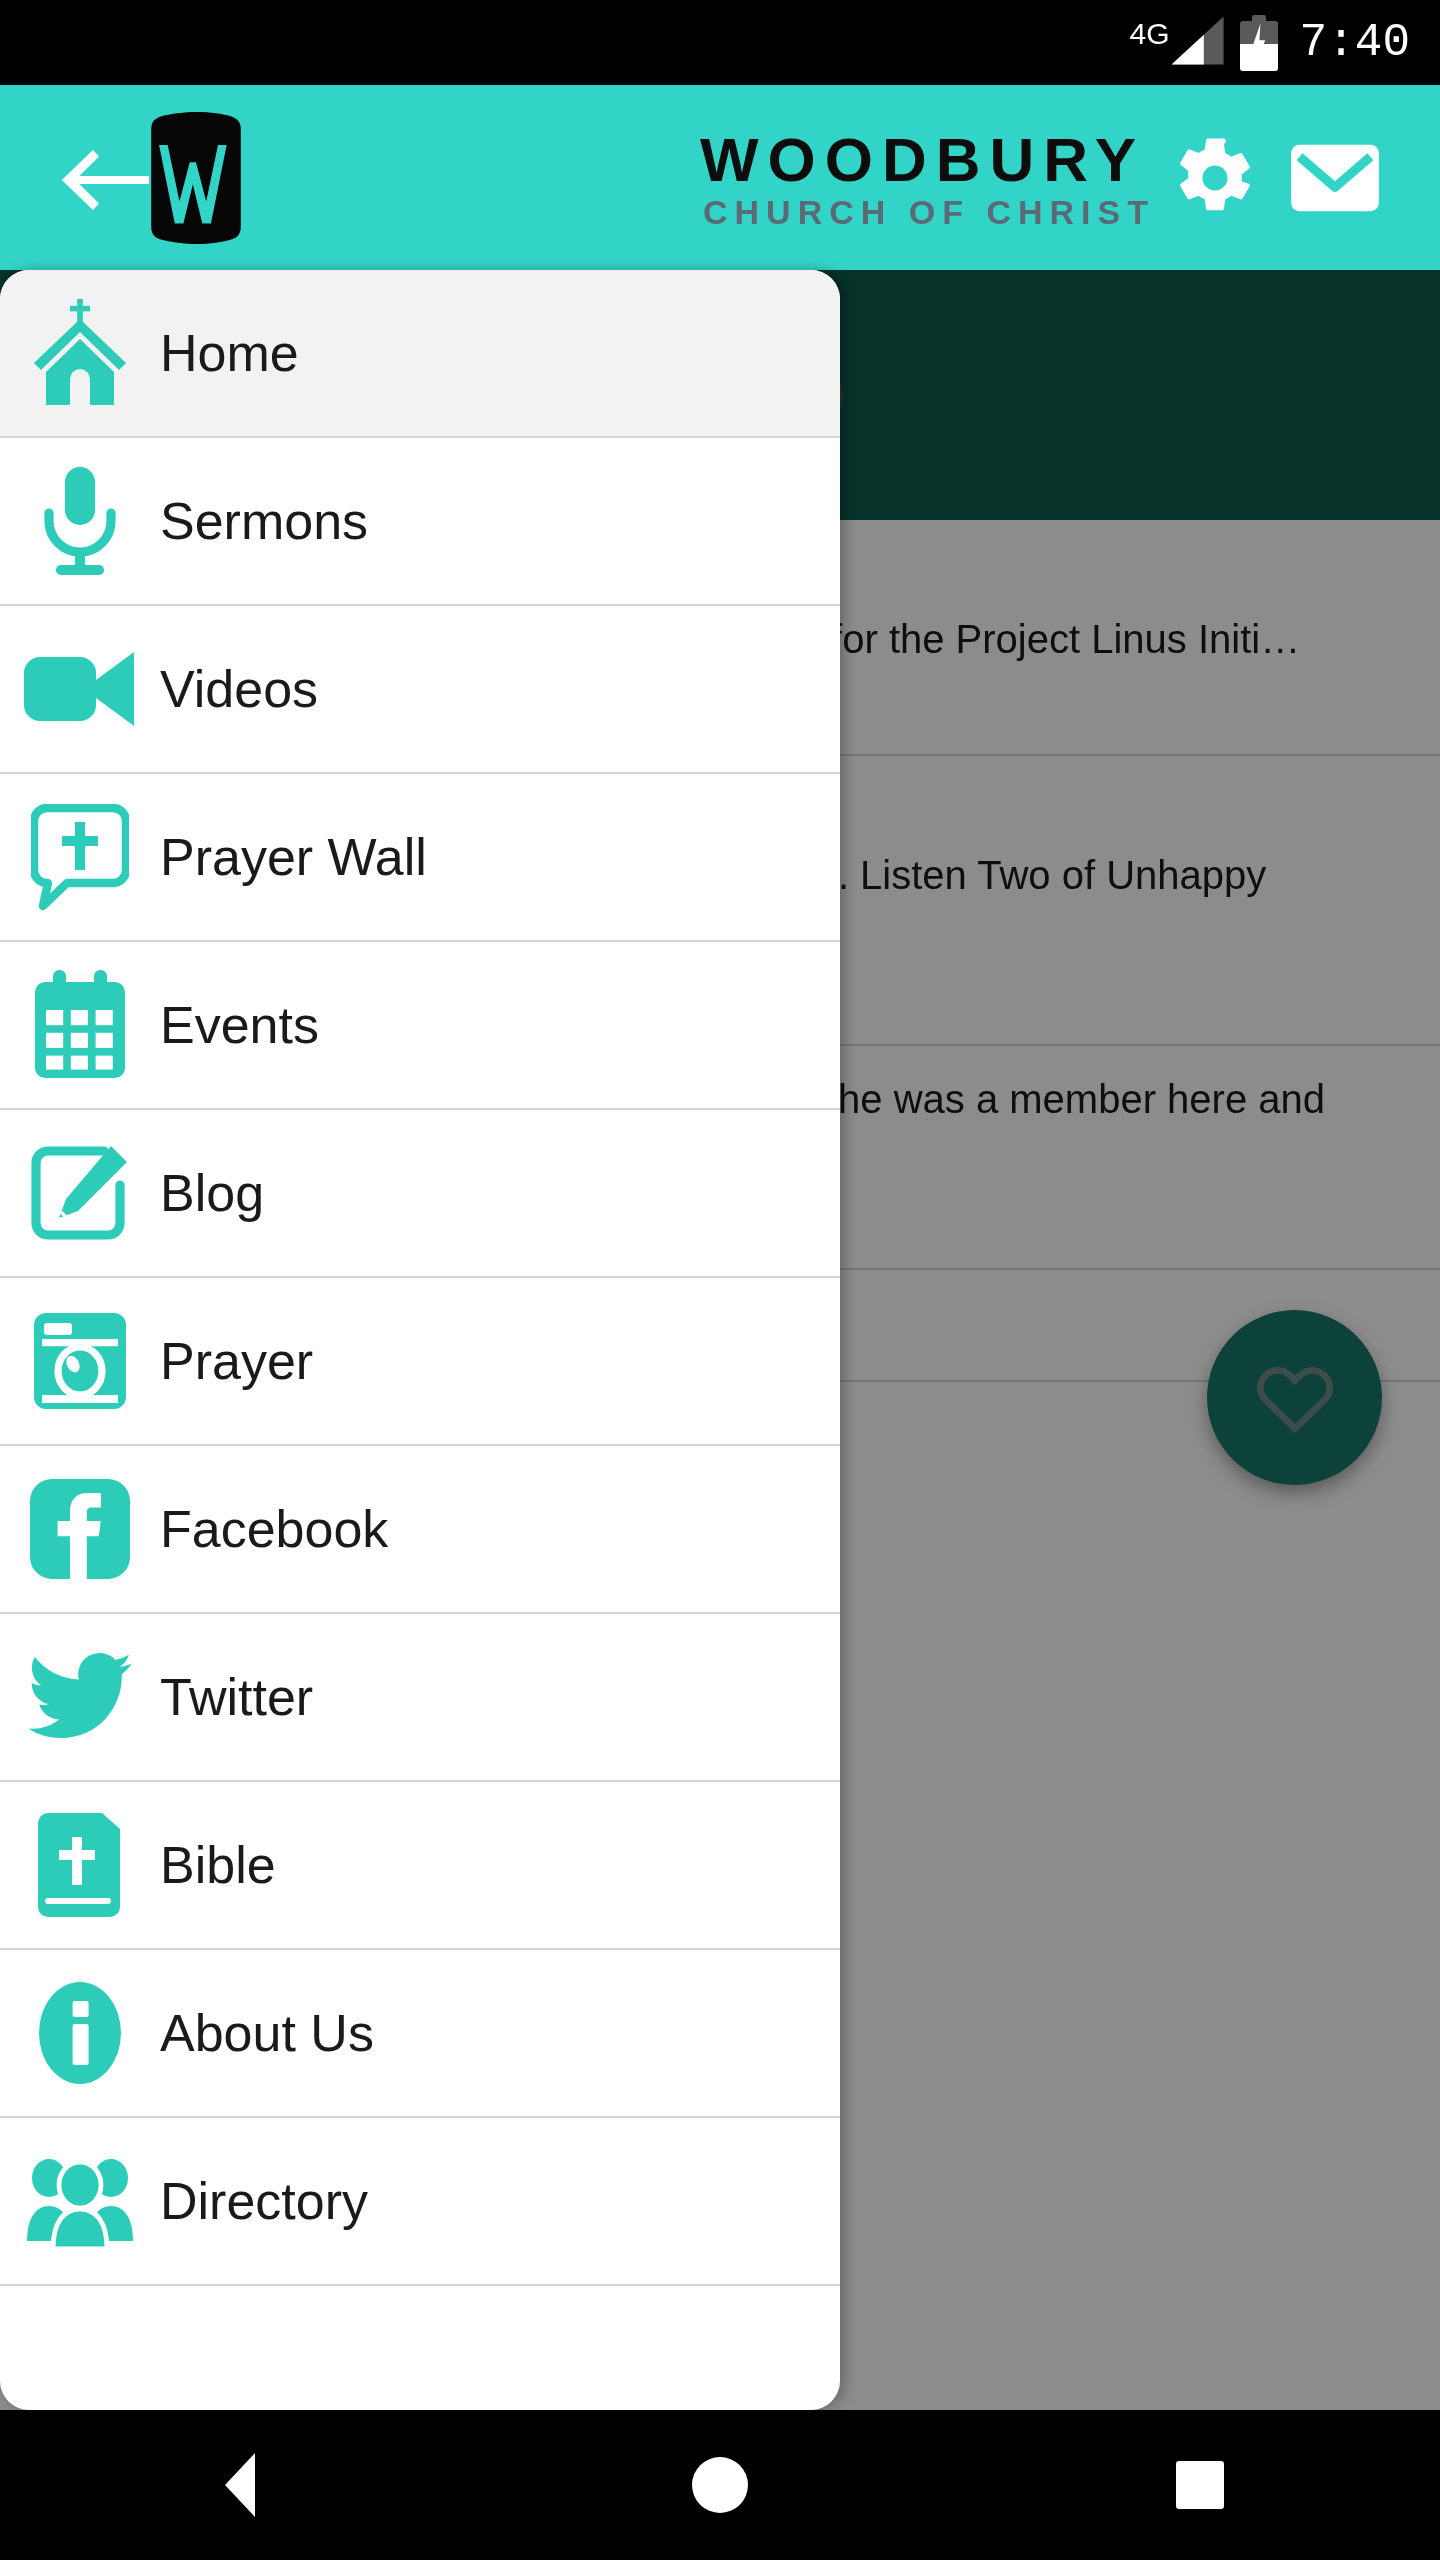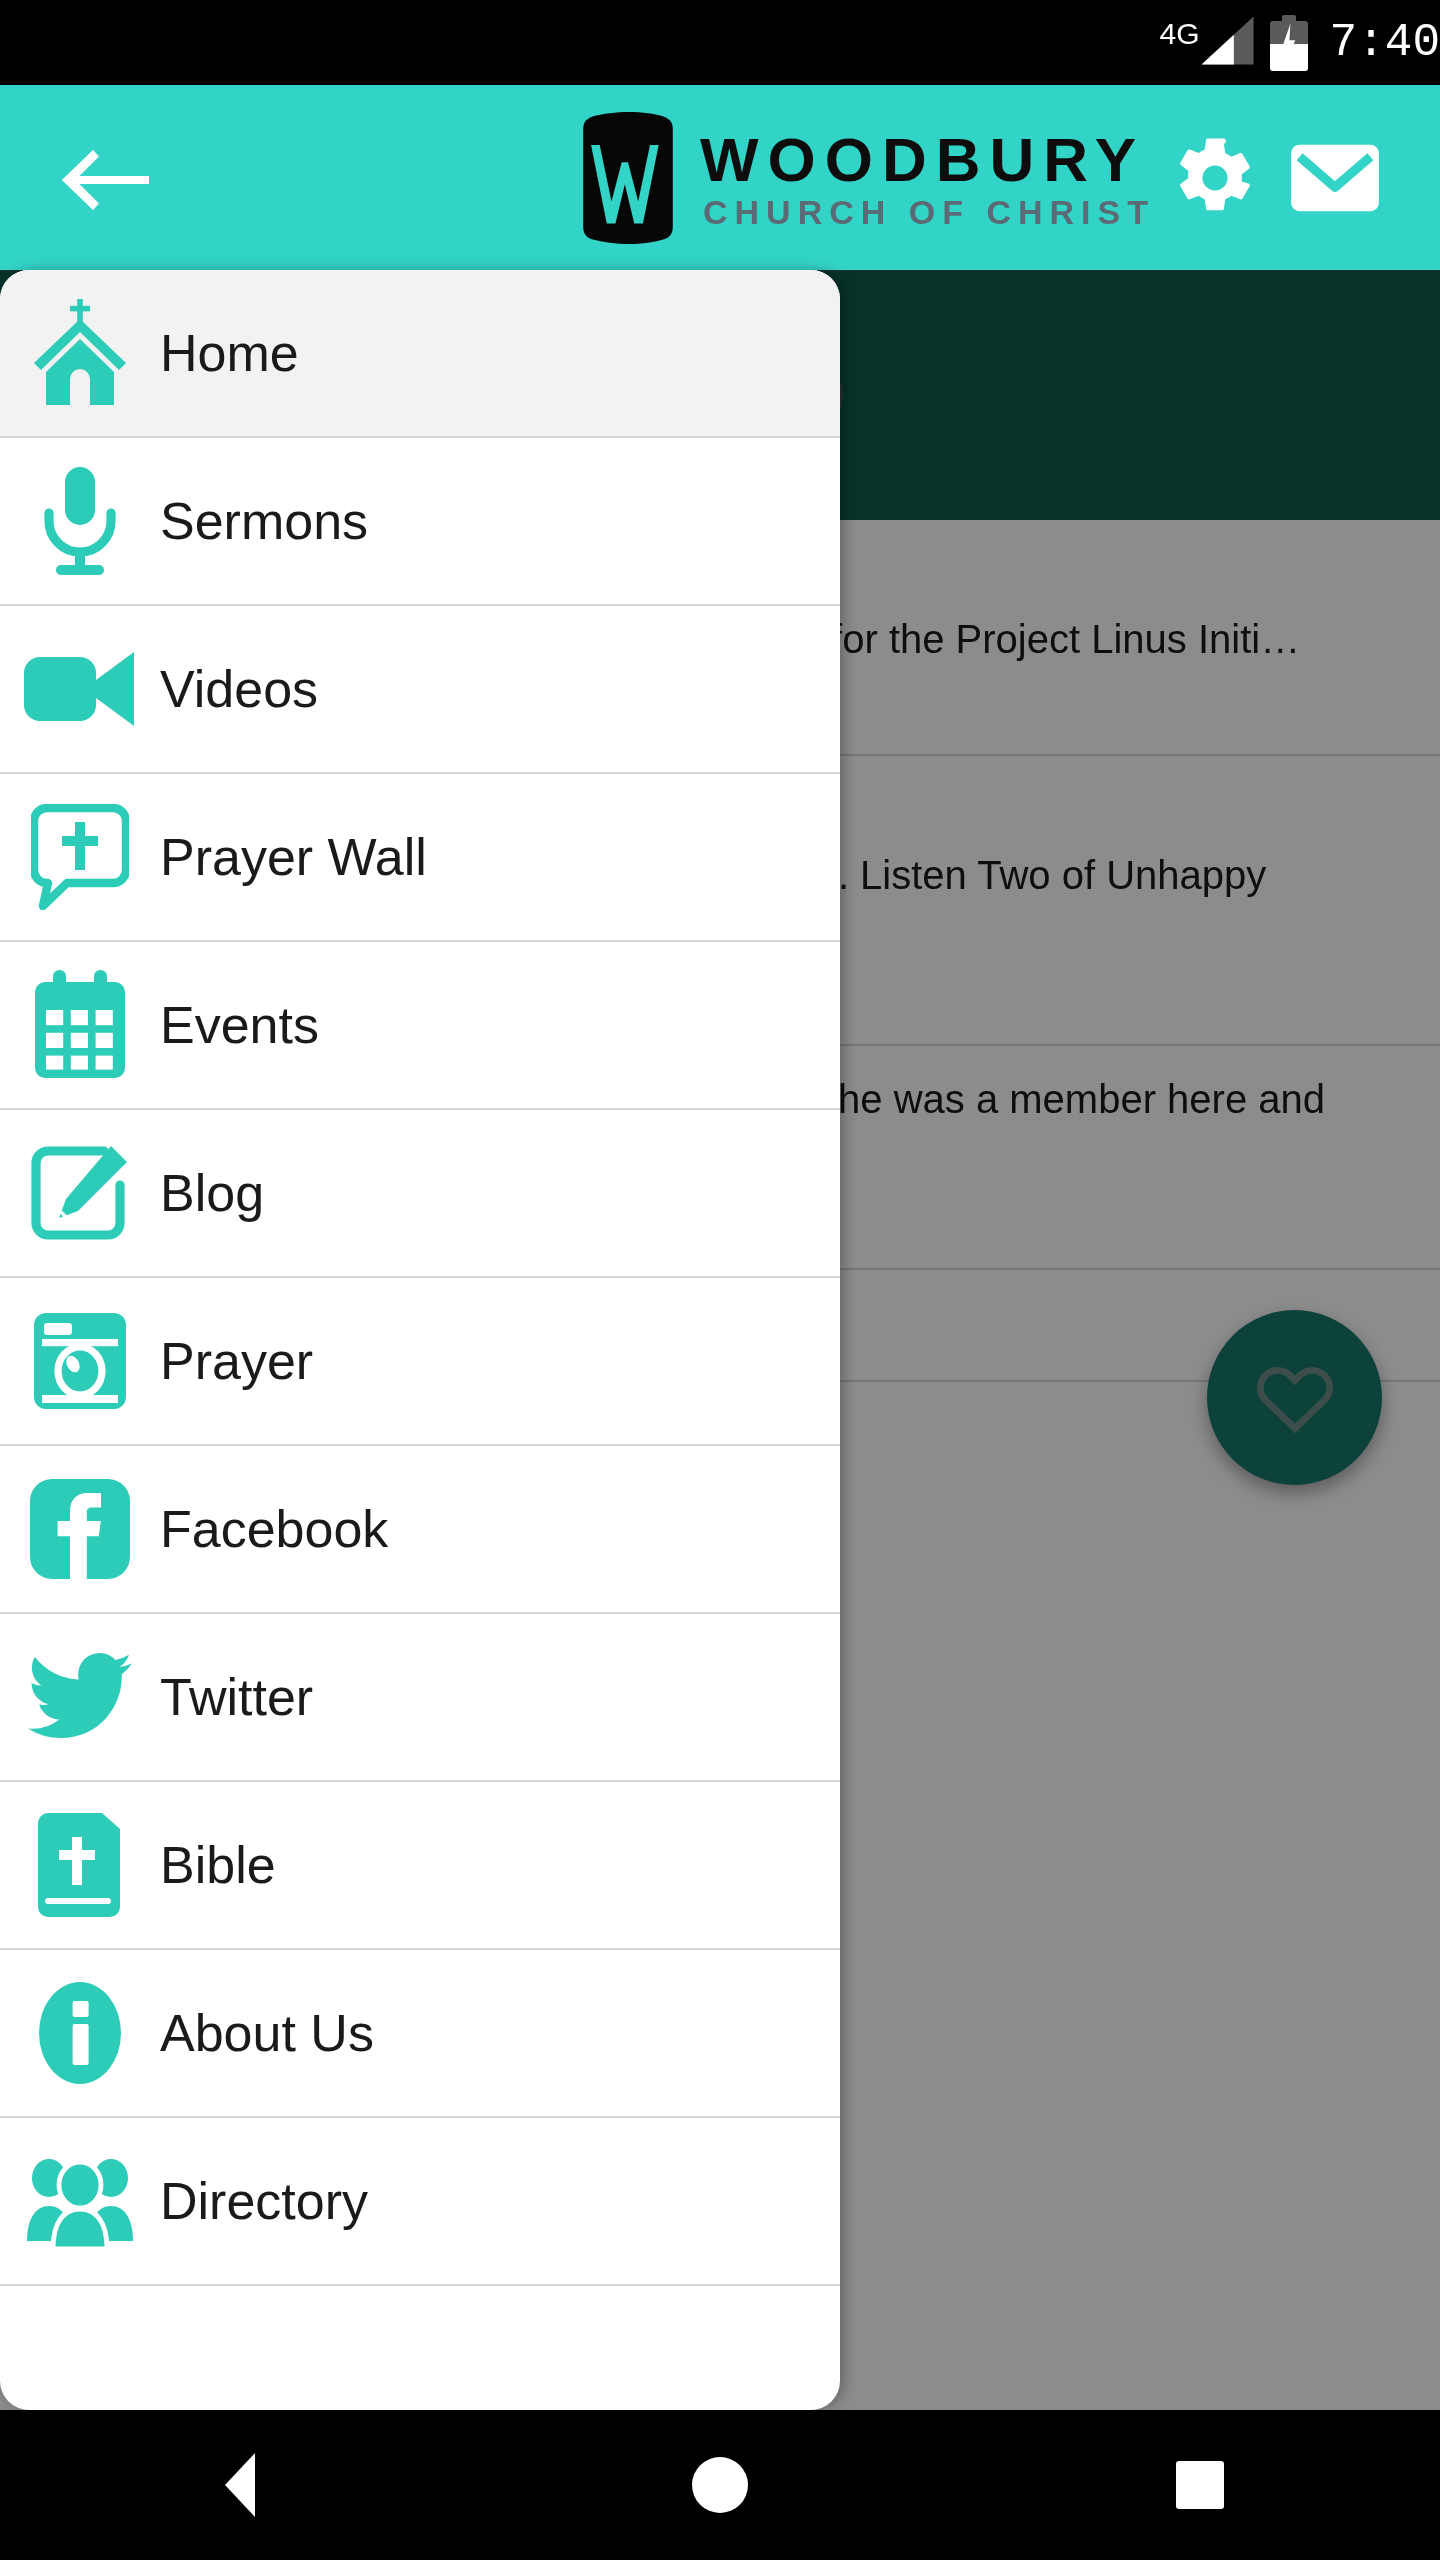--- a/index.html
+++ b/index.html
@@ -17,20 +17,21 @@
 
   
   .statusbar {
     position: absolute;
     top: 0; left: 0;
     width: 1440px; height: 85px;
     background: #000000;
     display: flex;
     align-items: center;
     justify-content: flex-end;
+    padding-right: 30px;
     box-sizing: border-box;
   }
   .sb-net {
     display: flex;
     align-items: flex-start;
     margin-right: 16px;
     height: 52px;
   }
   .sb-4g {
     color: #ffffff;
@@ -109,21 +110,21 @@
   .back-btn {
     width: 130px; height: 130px;
     margin-left: 40px;
     display: flex; align-items: center; justify-content: center;
     flex: 0 0 auto;
   }
   .brand {
     flex: 1 1 auto;
     display: flex;
     align-items: center;
-    justify-content: flex-end;
+    justify-content: space-between;
     margin-left: -30px;
   }
   .brand-mark { margin-right: 16px; display: block; }
   .brand-text { display: flex; flex-direction: column; justify-content: center; }
   .brand-name {
     font-size: 62px;
     font-weight: bold;
     letter-spacing: 9px;
     color: #0d0d0d;
     line-height: 62px;

